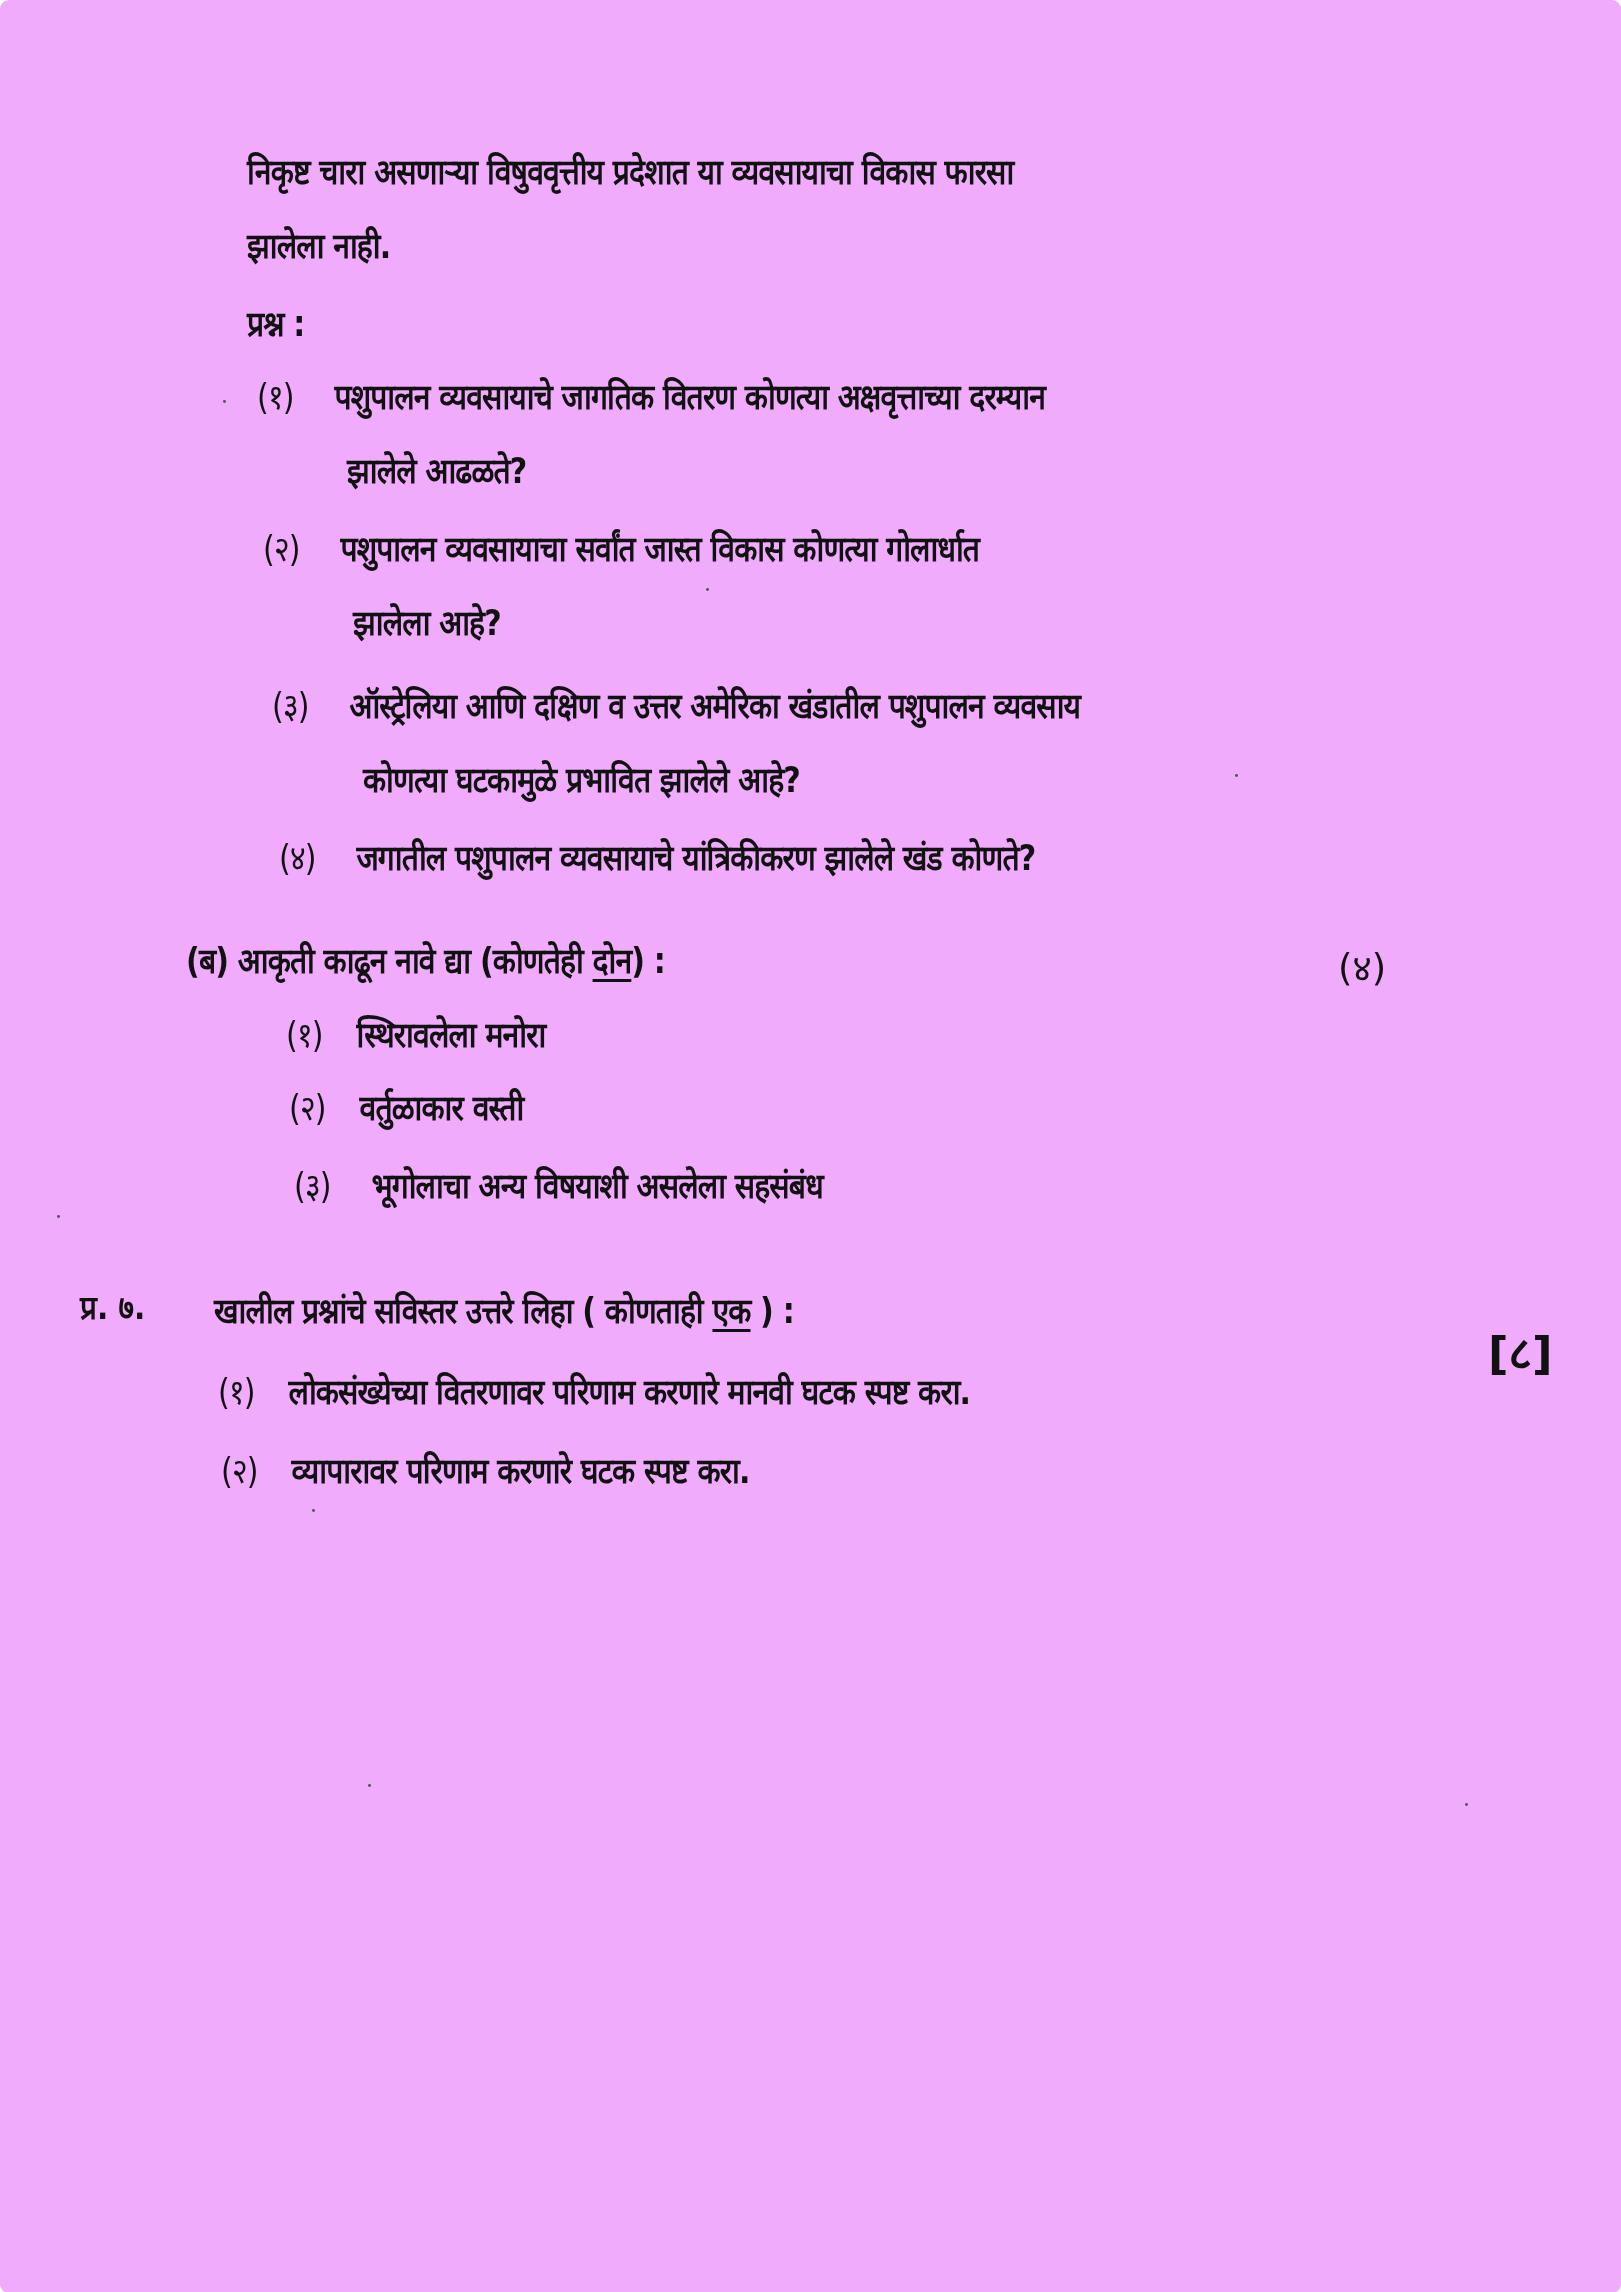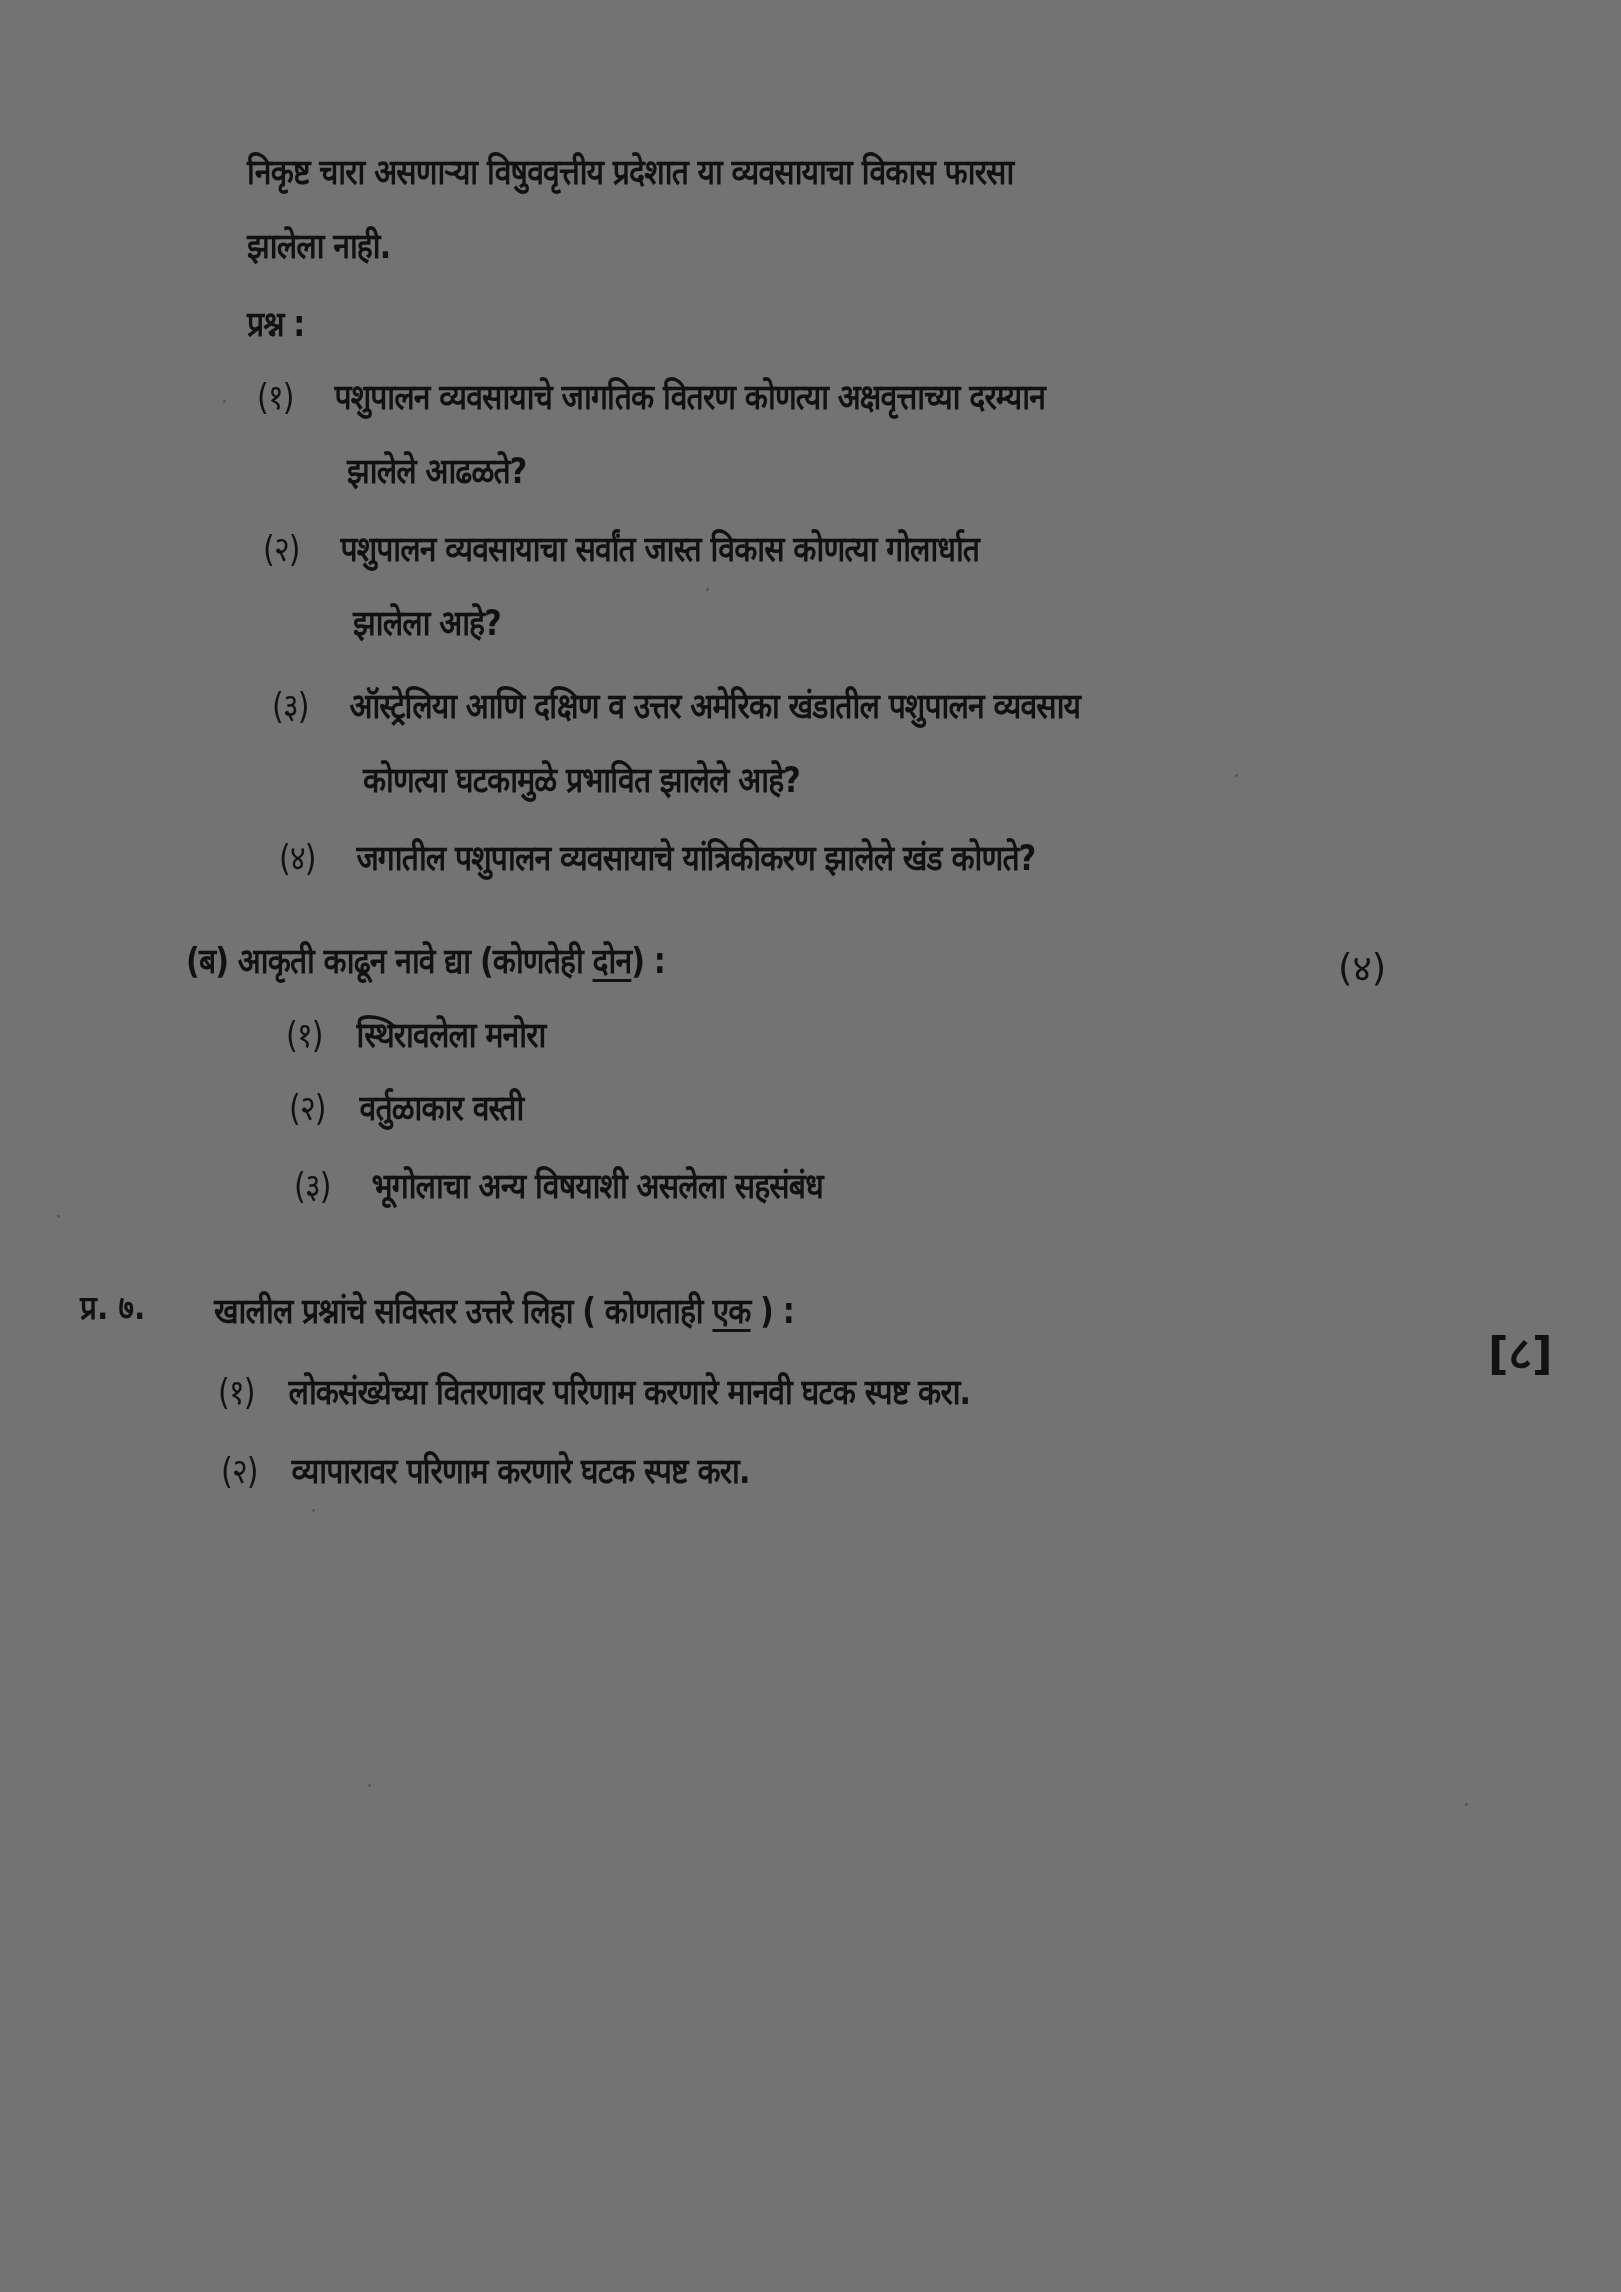--- a/index.html
+++ b/index.html
@@ -11,21 +11,22 @@
       width: 1621px;
       height: 2293px;
       position: relative;
       overflow: hidden;
       font-family: "DejaVu Sans", "Liberation Sans", sans-serif;
       color: #111111;
     }
     .page {
       position: absolute;
       inset: 0;
-      background: #737373;
+      background: #f0abfc;
+      border-radius: 9px;
     }
     .line {
       position: absolute;
       white-space: nowrap;
       font-size: 35px;
       font-weight: bold;
       letter-spacing: -1px;
       transform: scaleX(0.86);
       transform-origin: left center;
     }

